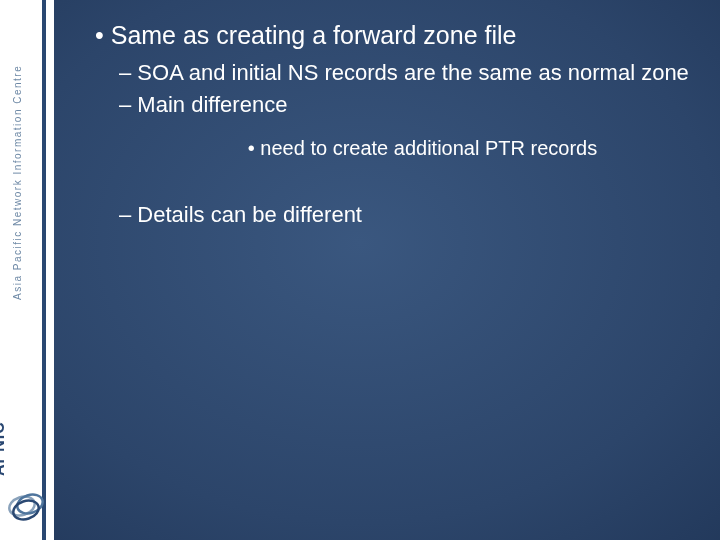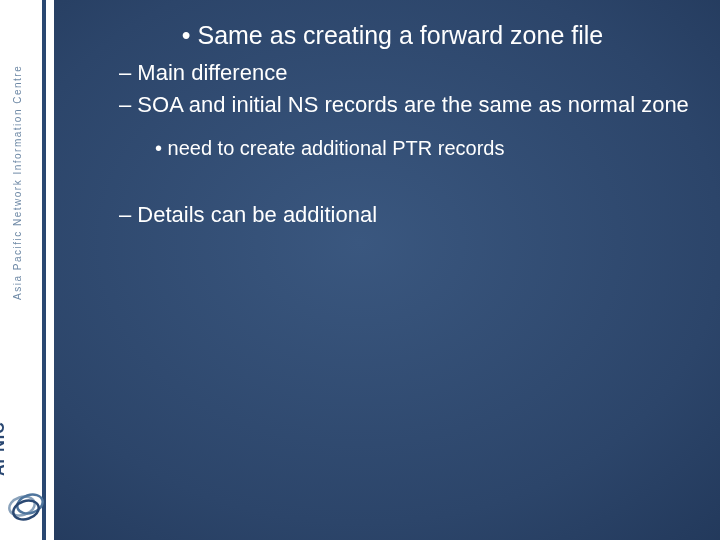--- a/index.html
+++ b/index.html
@@ -79,41 +79,41 @@
     color: #ffffff;
     font-weight: 700;
     margin-bottom: 44px;
   }
   .b1 {
     font-size: 25px;
     margin: 0 0 8px 10px;
     text-indent: -18px;
     padding-left: 18px;
     line-height: 1.25;
-    text-align: center;
   }
   .b1::before {
     content: "•  ";
   }
   .b2 {
     font-size: 22px;
     margin: 0 0 4px 34px;
     text-indent: -18px;
     padding-left: 18px;
     line-height: 1.25;
   }
   .b2::before {
     content: "– ";
   }
   .b3 {
     font-size: 20px;
     margin: 6px 0 6px 70px;
     text-indent: -16px;
     padding-left: 16px;
     line-height: 1.25;
+    text-align: center;
   }
   .b3::before {
     content: "•  ";
   }
   .gap {
     height: 34px;
   }
   .gap-sm {
     height: 8px;
   }
@@ -132,23 +132,23 @@
         <ellipse cx="18" cy="24" rx="13" ry="9" fill="none" stroke="#8aa2bb" stroke-width="2.5" transform="rotate(-18 18 24)"></ellipse>
         <ellipse cx="26" cy="22" rx="13" ry="9" fill="none" stroke="#4f759d" stroke-width="2.5" transform="rotate(-18 26 22)"></ellipse>
         <ellipse cx="22" cy="28" rx="13" ry="9" fill="none" stroke="#2a4872" stroke-width="2.5" transform="rotate(-18 22 28)"></ellipse>
       </svg>
     </div>
   </div>
 
   <div class="content">
 
     <div class="b1">Same as creating a forward zone file</div>
+    <div class="b2">SOA and initial NS records are the same as normal zone</div>
     <div class="b2">Main difference</div>
-    <div class="b2">SOA and initial NS records are the same as normal zone</div>
     <div class="gap-sm"></div>
     <div class="b3">need to create additional PTR records</div>
 
     <div class="gap"></div>
 
-    <div class="b2">Details can be additional</div>
+    <div class="b2">Details can be different</div>
   </div>
 
 </div>
 
 </body></html>

